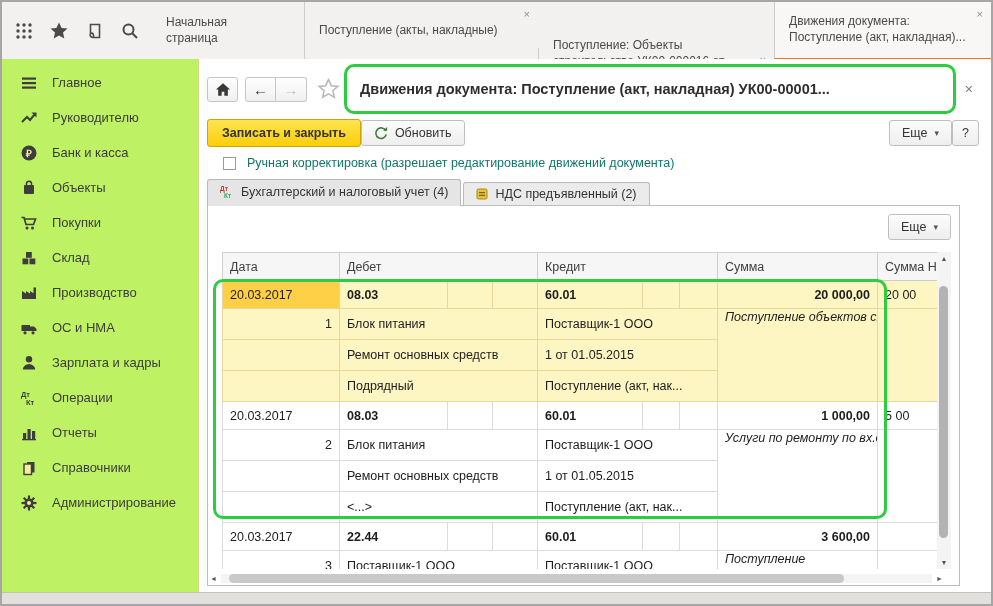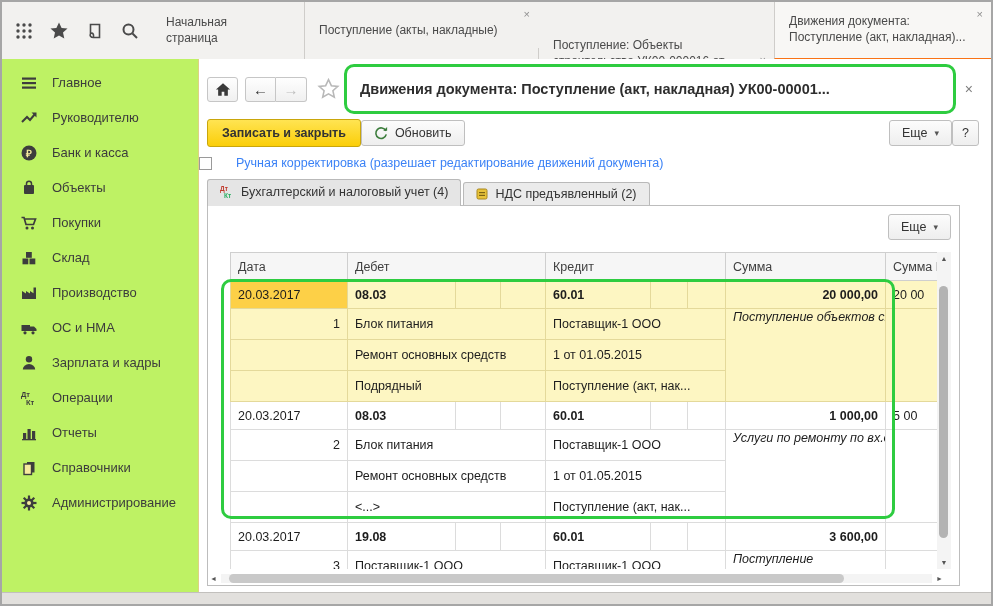--- a/index.html
+++ b/index.html
@@ -48,33 +48,33 @@
   
   .cmd-bar { display:flex; align-items:center; padding:4px 12px 6px 8px; }
   .btn { background:linear-gradient(#fcfcfc,#eeeeee); border:1px solid #bfbfbf; border-radius:3px;
          font-size:12.5px; color:#333; padding:5px 12px; display:flex; align-items:center; gap:7px; cursor:pointer;
          font-family:"Liberation Sans", sans-serif; }
   .btn-primary { background:linear-gradient(#ffe452,#fbce09); border:1px solid #c9a60b; font-weight:bold; padding:6px 14px; }
   .caret { font-size:9px; color:#555; }
   .spacer { flex:1; }
   .btn-help { width:27px; justify-content:center; padding:5px 0; }
   
-  .chk-row { display:flex; align-items:center; gap:24px; padding:3px 0 9px; font-size:12.5px; color:#3b82f6; }
+  .chk-row { display:flex; align-items:center; gap:11px; padding:3px 24px 9px; font-size:12.5px; color:#0f766e; }
   .checkbox { width:13px; height:13px; background:#fff; border:1px solid #9a9a9a; cursor:pointer; }
   
   .ctabs { display:flex; align-items:flex-end; padding-left:8px; height:27px; }
   .ctab { display:flex; align-items:center; gap:7px; font-size:12.5px; color:#333; background:#ebebeb;
           border:1px solid #b9b9b9; border-bottom:none; border-radius:3px 3px 0 0;
           padding:4px 12px 5px; margin-right:2px; cursor:pointer; position:relative; }
   .ctab.active { background:#e5e5e5; z-index:3; padding-bottom:7px; }
   
   .panel { position:relative; margin-left:8px; width:753px; height:381px; border:1px solid #bdbdbd;
            background:#fff; margin-top:-1px; z-index:2; }
   .panel-more { position:absolute; top:8px; right:8px; }
-  .tbl-viewport { position:absolute; left:12px; top:46px; width:729px; height:317px; overflow:hidden;padding-left:10px; }
+  .tbl-viewport { position:absolute; left:4px; top:46px; width:729px; height:317px; overflow:hidden;padding-left:10px; }
   table.grid { border-collapse:collapse; table-layout:fixed; width:727px; font-size:12.5px; color:#1d1d1d; }
   table.grid td, table.grid th { border:1px solid #dcdcdc; overflow:hidden; white-space:nowrap; padding:0 7px; }
   table.grid th { background:#f6f6f6; border-color:#cfcfcf; font-weight:normal; color:#3f3f3f;
                   text-align:left; height:28px; }
   tr.mainrow td { height:28px; }
   tr.subrow td { height:31px; }
   td.num { text-align:right; padding-right:14px; color:#222; }
   td.acct { font-weight:bold; }
   td.sum { text-align:right; font-weight:bold; }
   td.sumnu { text-align:left; }
@@ -440,21 +440,21 @@
             <tr class="subrow">
               <td class="num"></td>
               <td colspan="3">&lt;...&gt;</td>
               <td colspan="3">Поступление (акт, нак...</td>
             </tr>
           </tbody>
 
           <tbody>
             <tr class="mainrow">
               <td>20.03.2017</td>
-              <td class="acct">19.08</td>
+              <td class="acct">22.44</td>
               <td></td>
               <td></td>
               <td class="acct">60.01</td>
               <td></td>
               <td></td>
               <td class="sum">3 600,00</td>
               <td class="sumnu"></td>
             </tr>
             <tr class="subrow">
               <td class="num">3</td>

